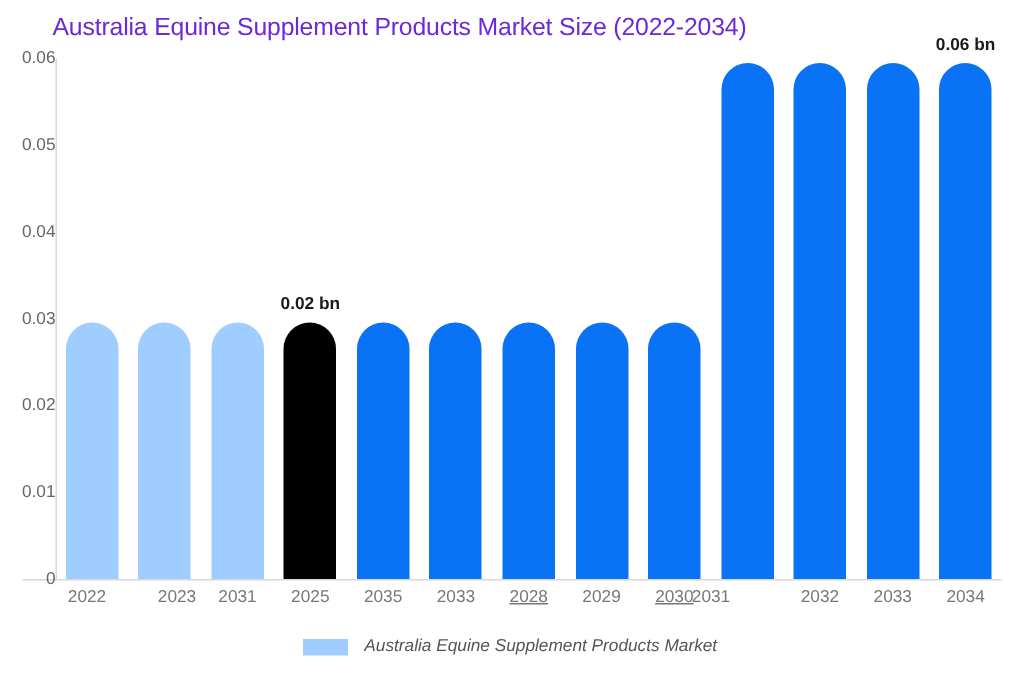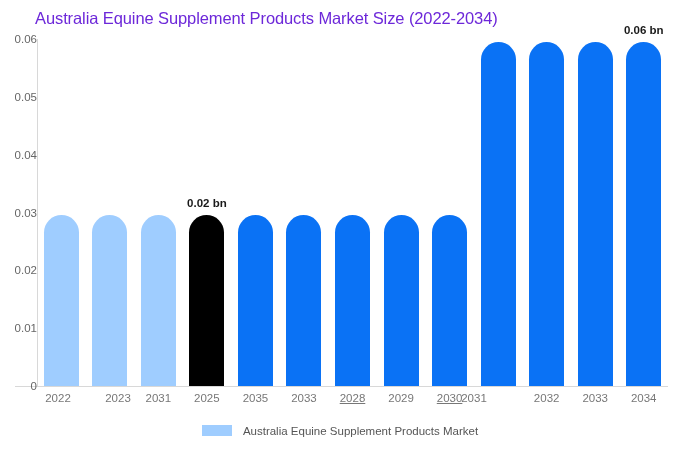--- a/index.html
+++ b/index.html
@@ -110,21 +110,22 @@
     left: 0;
     top: 425px;
     width: 680px;
     display: flex;
     align-items: center;
     justify-content: center;
     gap: 0px;
   }
   .legend-item {
     display: flex;
-    align-items: flex-start;
+    align-items: flex-end;
+    font-style: italic;
   }
   .legend-swatch {
     width: 30px;
     height: 11px;
     margin-right: 11px;
   }
   .legend-label {
     font-size: 11.5px;
     color: #555555;
     white-space: nowrap;

